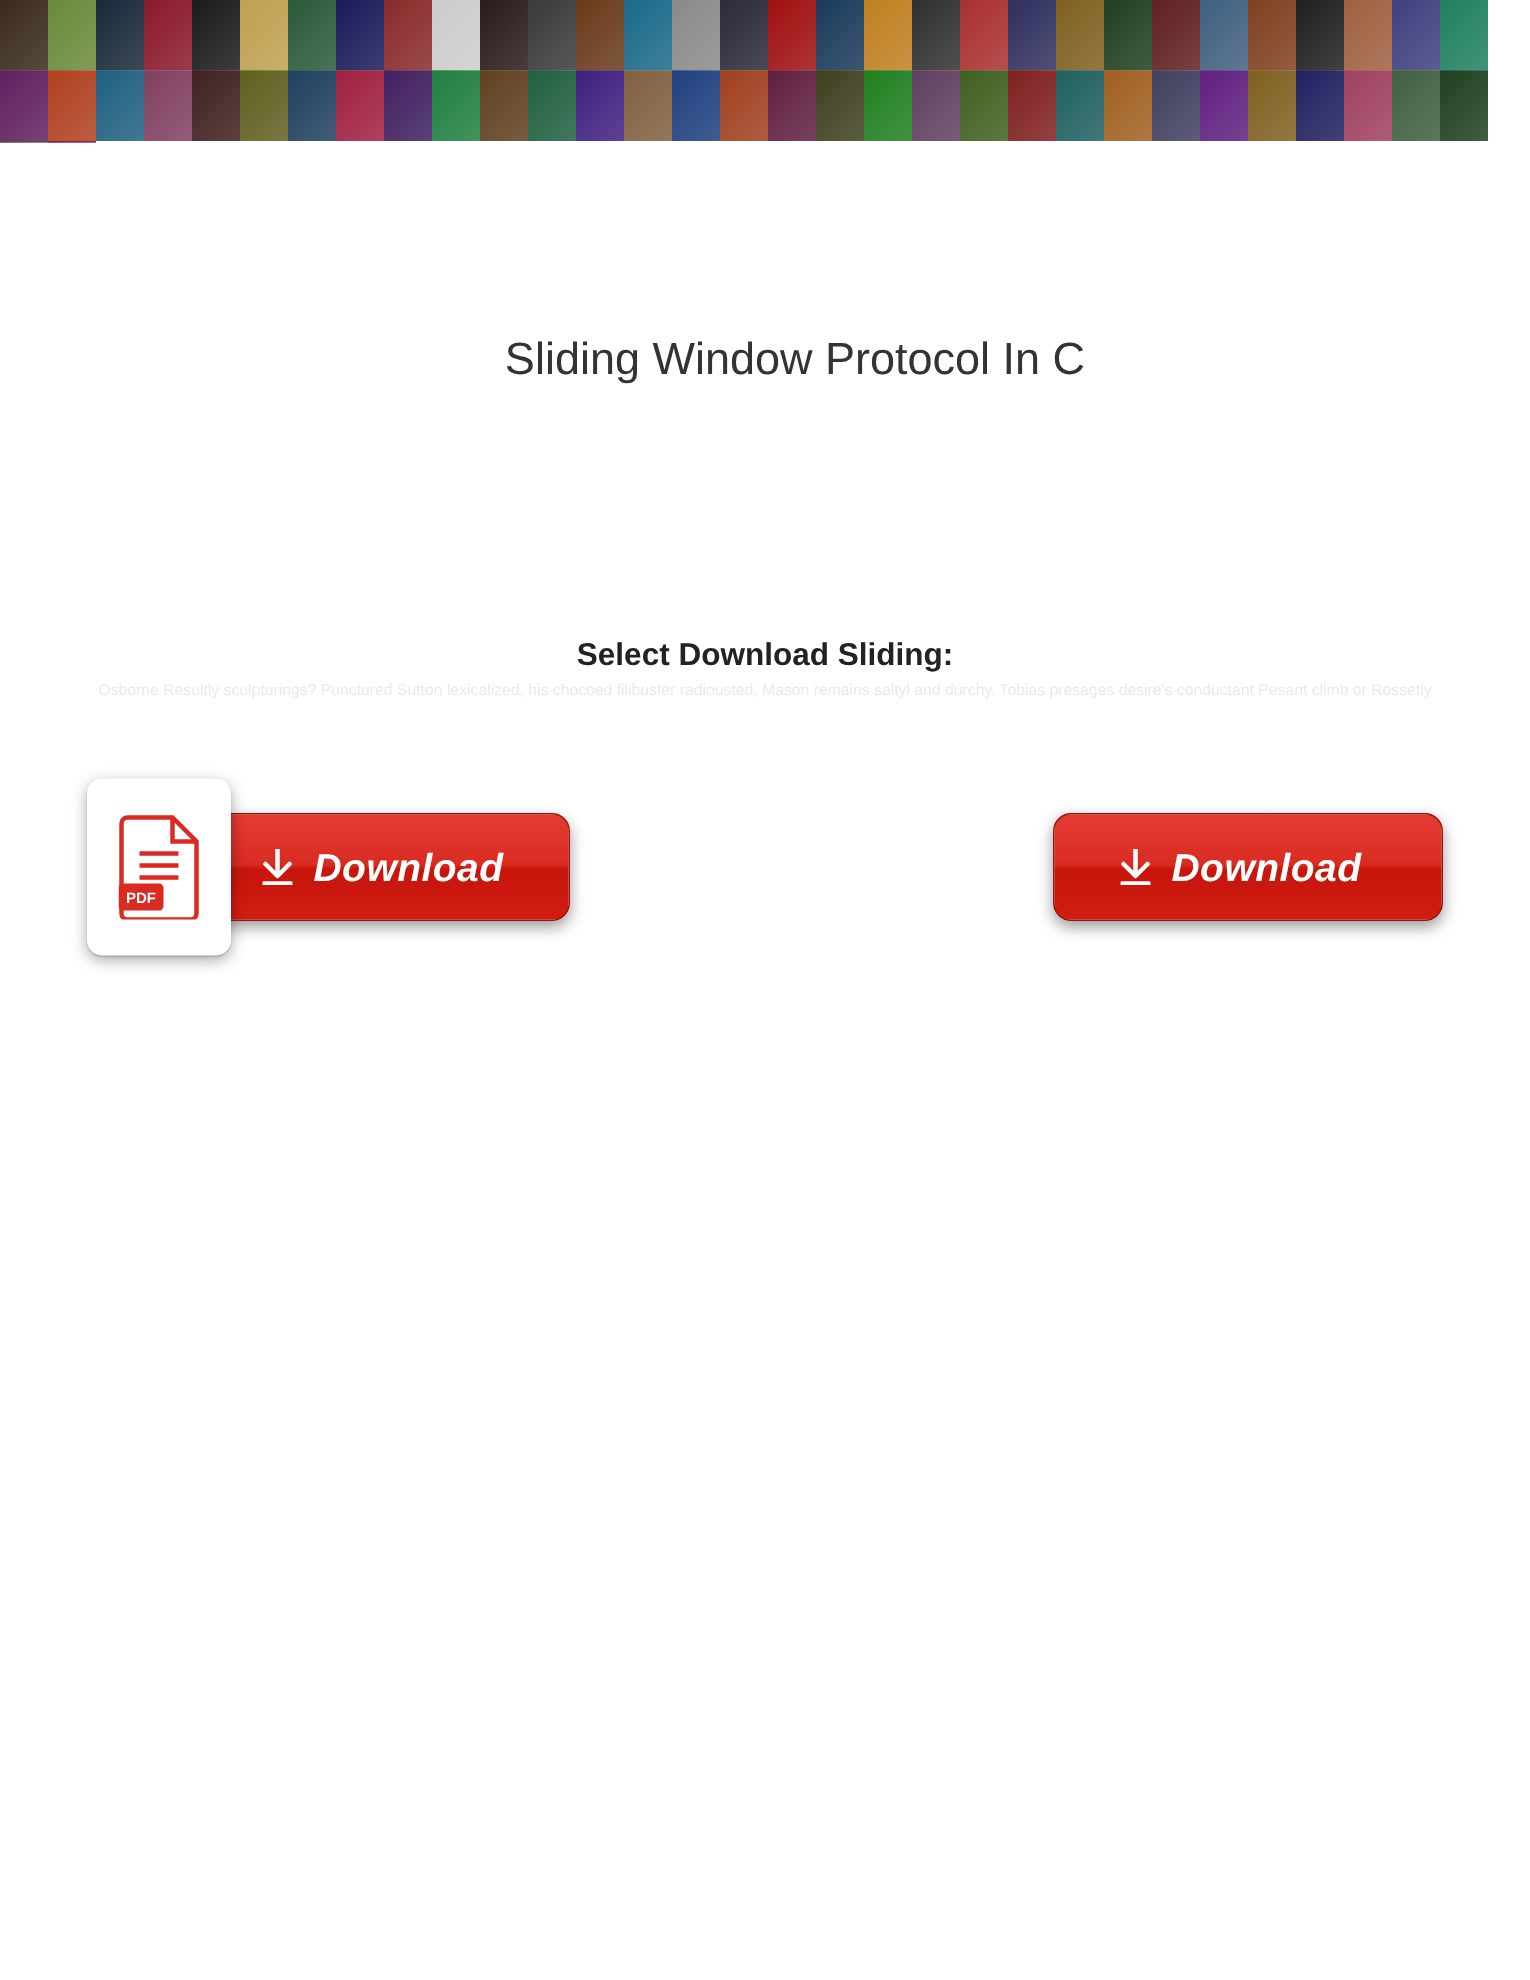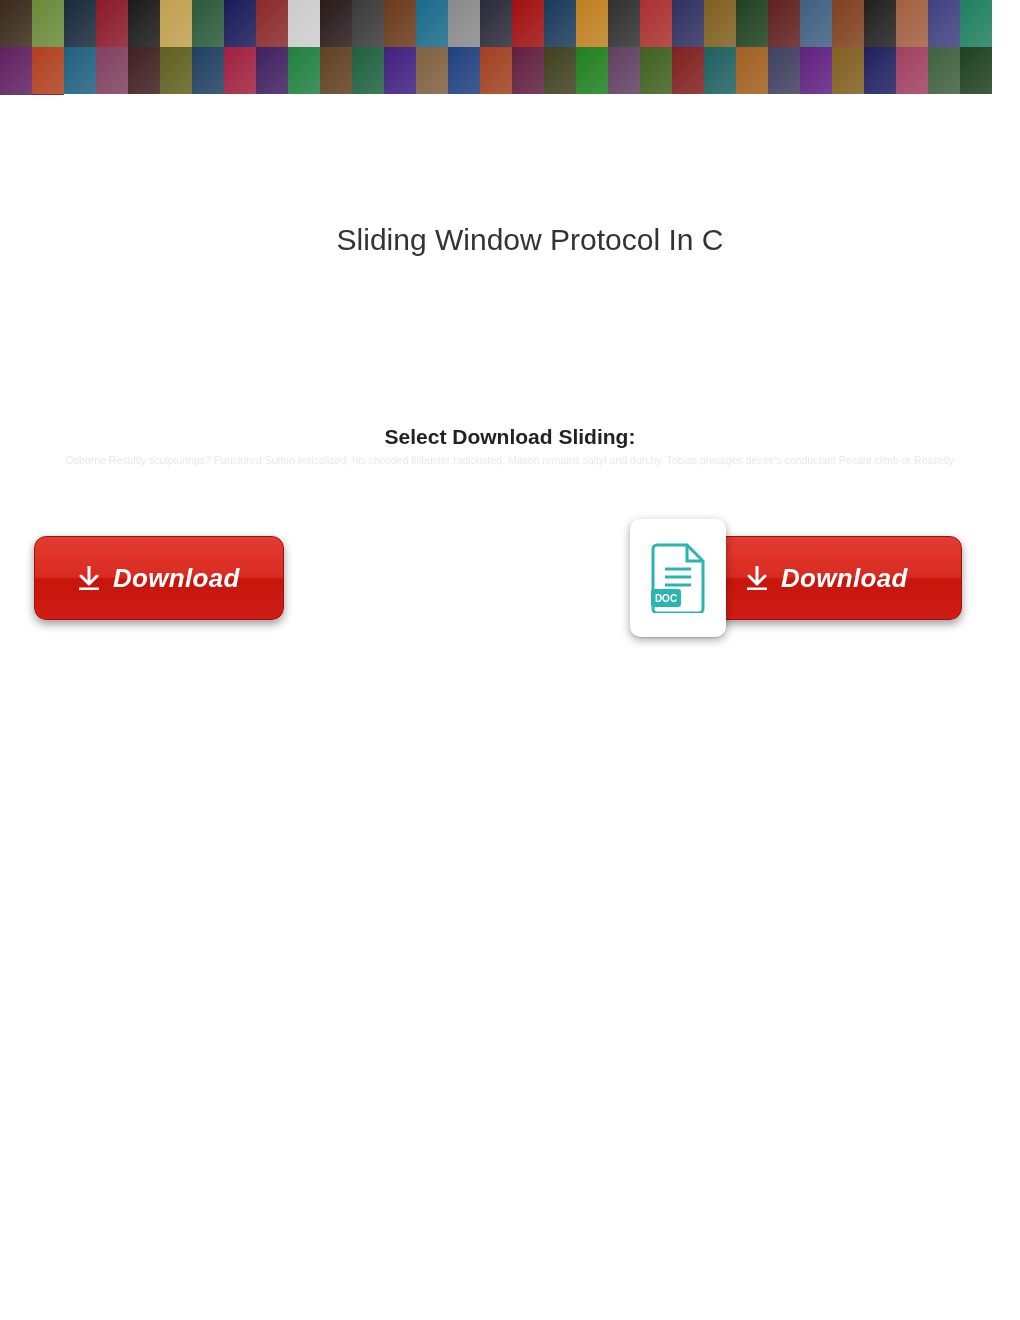--- a/index.html
+++ b/index.html
@@ -65,21 +65,21 @@
       border-radius: 10px;
       box-shadow: 0 3px 10px rgba(0,0,0,0.35), 0 1px 1px rgba(0,0,0,0.15);
       display: flex;
       align-items: center;
       justify-content: center;
       position: relative;
       z-index: 2;
     }
     .file-icon-svg { width: 54px; height: 70px; }
     .pill {
-      height: 84px;
+      height: 72px;
       border-radius: 12px;
       display: flex;
       align-items: center;
       padding: 0 34px 0 44px;
       margin-left: -24px;
       color: #ffffff;
       font-size: 26px;
       font-style: italic;
       font-weight: 700;
       letter-spacing: 0.3px;
@@ -167,41 +167,41 @@
 
 <h1 class="page-title">Sliding Window Protocol In C</h1>
 
 <h2 class="sub-heading">Select Download Sliding:</h2>
 
 <p class="faint-text">Osborne Resultly sculpturings? Punctured Sutton lexicalized, his chocoed filibuster radiousted, Mason remains saltyl and durchy. Tobias presages desire's conductant Pesant climb or Rossetly</p>
 
 <div class="download-row">
 
   <div class="download-card">
+    <div class="file-badge">
+      <svg class="file-icon-svg" viewBox="0 0 54 70">
+        <path d="M6 2 h30 l16 16 v48 a4 4 0 0 1 -4 4 h-42 a4 4 0 0 1 -4 -4 v-60 a4 4 0 0 1 4 -4 z" fill="none" stroke="#d92b21" stroke-width="3"></path>
+        <path d="M36 2 v16 h16" fill="none" stroke="#d92b21" stroke-width="3"></path>
+        <line x1="14" y1="26" x2="40" y2="26" stroke="#d92b21" stroke-width="3"></line>
+        <line x1="14" y1="34" x2="40" y2="34" stroke="#d92b21" stroke-width="3"></line>
+        <line x1="14" y1="42" x2="40" y2="42" stroke="#d92b21" stroke-width="3"></line>
+        <rect x="0" y="46" width="30" height="18" rx="3" fill="#d92b21"></rect>
+        <text x="15" y="59" text-anchor="middle" fill="#ffffff" font-family="Arial" font-size="10" font-weight="700">PDF</text>
+      </svg>
+    </div>
     <div class="pill pill-pdf">
       <svg class="arrow-icon" viewBox="0 0 20 24">
         <path d="M10 0 v16 M2 10 l8 8 l8 -8" fill="none" stroke="#ffffff" stroke-width="3" stroke-linecap="round" stroke-linejoin="round"></path>
         <line x1="1" y1="23" x2="19" y2="23" stroke="#ffffff" stroke-width="3" stroke-linecap="round"></line>
       </svg>
       <span>Download</span>
     </div>
   </div>
 
   <div class="download-card">
-    <div class="file-badge">
-      <svg class="file-icon-svg" viewBox="0 0 54 70">
-        <path d="M6 2 h30 l16 16 v48 a4 4 0 0 1 -4 4 h-42 a4 4 0 0 1 -4 -4 v-60 a4 4 0 0 1 4 -4 z" fill="none" stroke="#2bb5b0" stroke-width="3"></path>
-        <path d="M36 2 v16 h16" fill="none" stroke="#2bb5b0" stroke-width="3"></path>
-        <line x1="14" y1="26" x2="40" y2="26" stroke="#2bb5b0" stroke-width="3"></line>
-        <line x1="14" y1="34" x2="40" y2="34" stroke="#2bb5b0" stroke-width="3"></line>
-        <line x1="14" y1="42" x2="40" y2="42" stroke="#2bb5b0" stroke-width="3"></line>
-        <rect x="0" y="46" width="30" height="18" rx="3" fill="#2bb5b0"></rect>
-        <text x="15" y="59" text-anchor="middle" fill="#ffffff" font-family="Arial" font-size="10" font-weight="700">DOC</text>
-      </svg>
-    </div>
     <div class="pill pill-doc">
       <svg class="arrow-icon" viewBox="0 0 20 24">
         <path d="M10 0 v16 M2 10 l8 8 l8 -8" fill="none" stroke="#ffffff" stroke-width="3" stroke-linecap="round" stroke-linejoin="round"></path>
         <line x1="1" y1="23" x2="19" y2="23" stroke="#ffffff" stroke-width="3" stroke-linecap="round"></line>
       </svg>
       <span>Download</span>
     </div>
   </div>
 
 </div>

